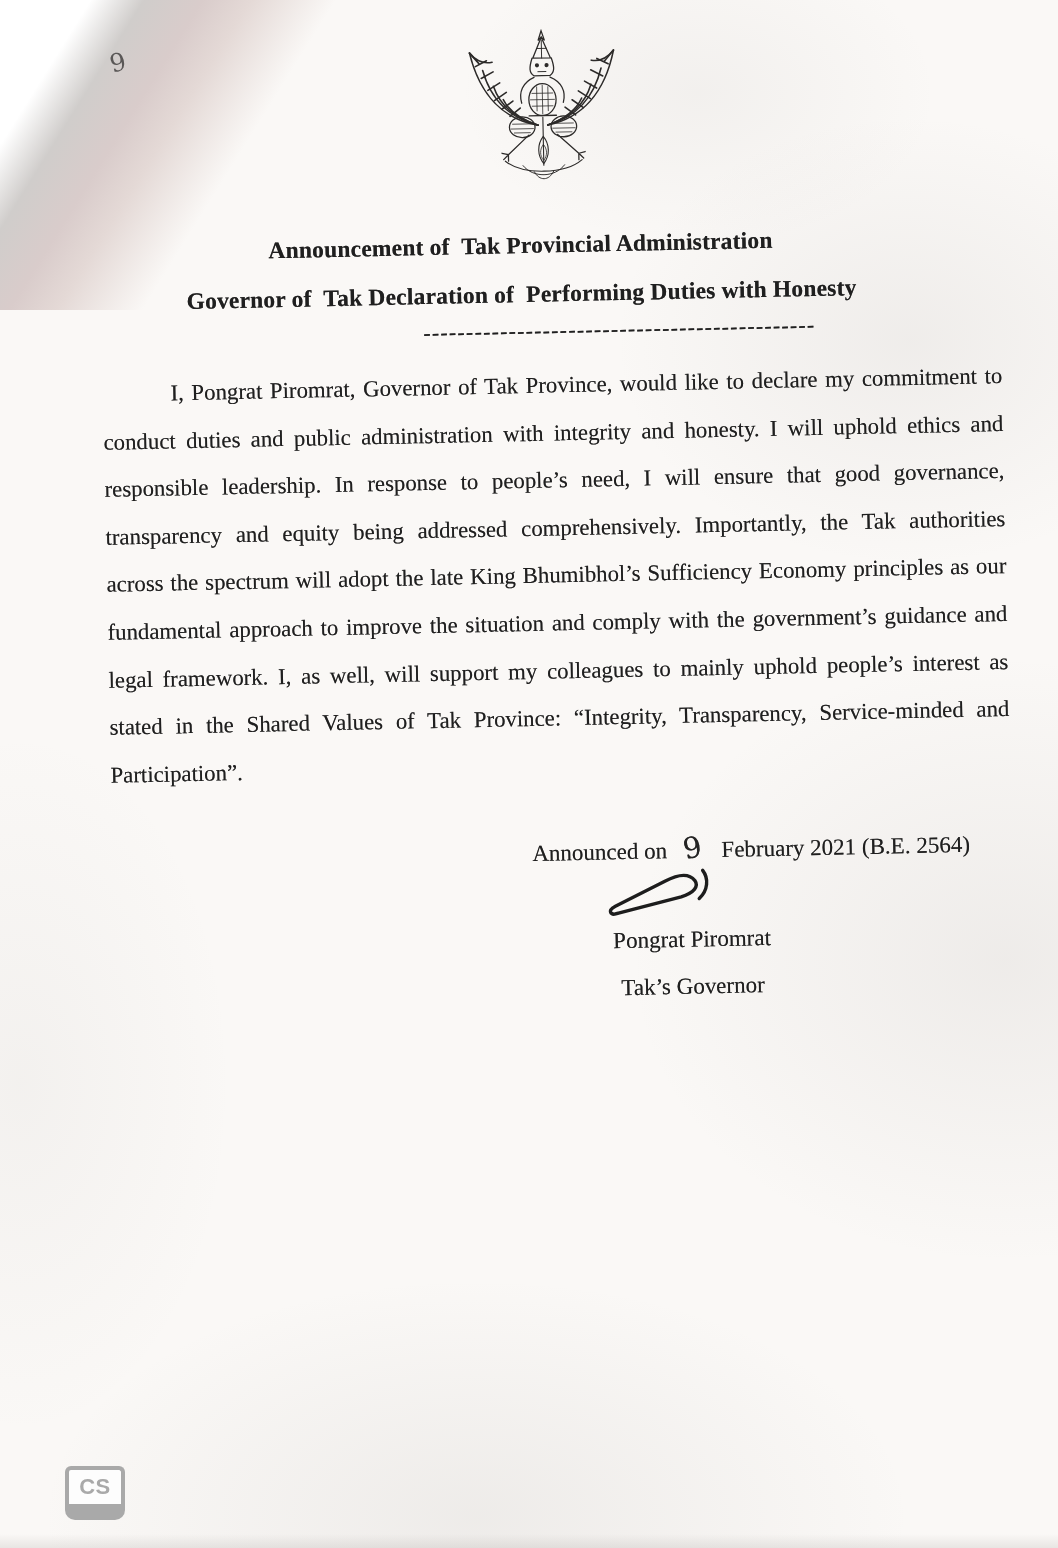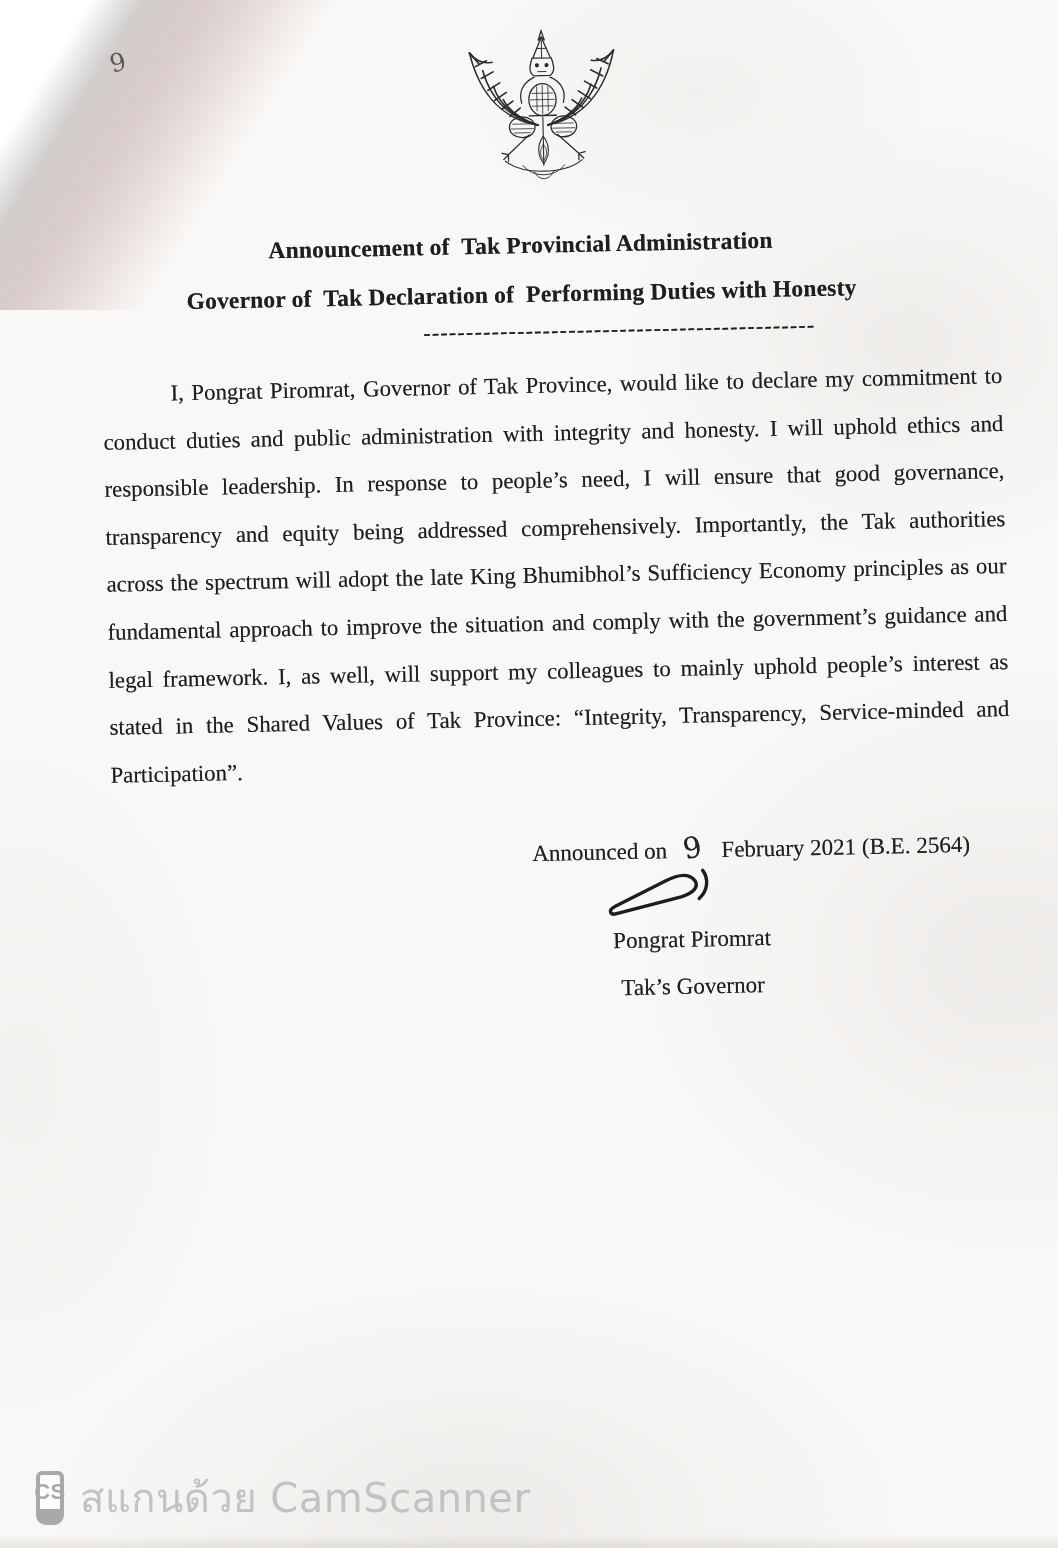--- a/index.html
+++ b/index.html
@@ -94,21 +94,21 @@
     position:absolute;left:558px;width:256px;text-align:center;
     font-size:23px;text-shadow:0 0 .6px rgba(25,25,25,.6);
   }
   .signer-name{top:930px;}
   .signer-role{top:977px;}
   
   .footer{
     position:absolute;left:36px;top:1466px;
     display:flex;align-items:center;gap:16px;
   }
-  .cs-logo{width:28px;}
+  .cs-logo{width:60px;margin-left:29px;}
   .cs-top{
     height:34px;border:4px solid #a9a9a9;border-bottom:none;
     border-radius:6px 6px 0 0;background:#fdfdfd;
     display:flex;align-items:center;justify-content:center;
     font-family:"Liberation Sans","DejaVu Sans",sans-serif;
     font-weight:bold;font-size:22px;color:#a9a9a9;letter-spacing:.5px;
   }
   .cs-bottom{height:16px;background:#a9a9a9;border-radius:0 0 10px 10px;}
   .cs-caption{
     font-family:"DejaVu Sans","Liberation Sans",sans-serif;
@@ -214,16 +214,15 @@
     <div class="signer signer-name">Pongrat Piromrat</div>
     <div class="signer signer-role">Tak’s Governor</div>
 
   </div>
 
   <div class="footer">
     <div class="cs-logo">
       <div class="cs-top">CS</div>
       <div class="cs-bottom"></div>
     </div>
-    <div class="cs-caption">สแกนด้วย CamScanner</div>
   </div>
 
 </div>
 
 </body></html>

